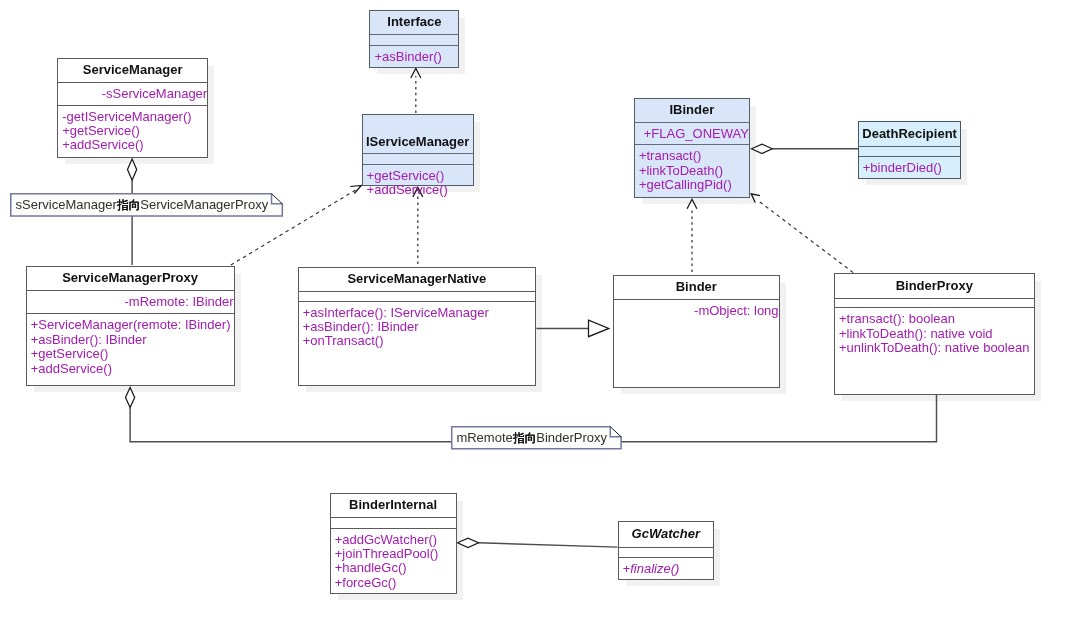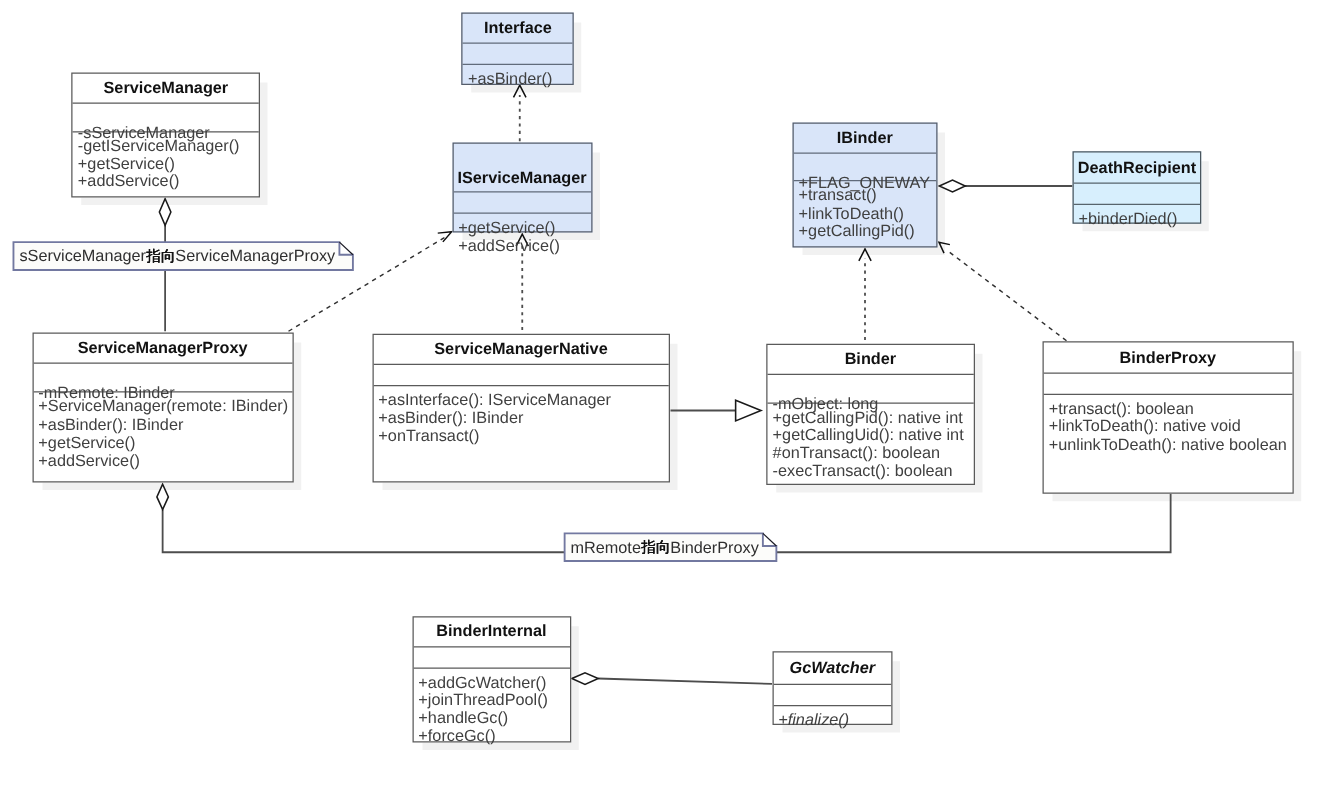--- a/index.html
+++ b/index.html
@@ -11,24 +11,24 @@
   #boxes{position:absolute;left:0;top:0;width:1074px;height:632px;}
   .uml{position:absolute;box-sizing:border-box;border:1.5px solid #5a5a5a;background:#ffffff;}
   .uml::after{content:"";position:absolute;left:7px;top:7px;right:-7px;bottom:-7px;
               background:#f1f1f1;z-index:-1;}
   .uml.blue{background:#d9e5f9;border-color:#555d6b;border-width:1.55px;}
   .uml.cyan{background:#d7effd;border-color:#4a565e;border-width:1.55px;}
   .uml .title{font-weight:bold;font-size:13px;color:#111;text-align:center;
               display:flex;align-items:center;justify-content:center;box-sizing:border-box;
               line-height:1;padding-bottom:1.5px;}
   .uml .sec{box-sizing:border-box;border-top:1.5px solid #5a5a5a;padding-top:4.0px;}
-  .uml .sec.attrs{padding-top:16px;}
+  .uml .sec.attrs{padding-top:4px;text-align:right;}
   .uml.blue .sec{border-top-color:#616b7b;border-top-width:1.6px;}
   .uml.cyan .sec{border-top-color:#57646c;border-top-width:1.6px;}
-  .uml .row{font-size:13px;color:#404040;white-space:nowrap;padding-left:4.1px;line-height:14.4px;}
+  .uml .row{font-size:13px;color:#a21caf;white-space:nowrap;padding-left:4.1px;line-height:14.4px;}
   .note{position:absolute;box-sizing:border-box;}
   .note .txt{position:absolute;left:5.6px;top:50%;transform:translateY(-50%);
              font-size:13px;color:#2f2f2f;white-space:nowrap;letter-spacing:0;}
   .note .txt .cjk{font-size:13px;display:inline-block;transform:scale(0.9,0.92);transform-origin:left center;
                   margin-right:-2.5px;color:#121212;text-shadow:0.25px 0 0 #121212,-0.25px 0 0 #121212;}
 </style>
 </head>
 <body>
 
 <div id="stage">
@@ -135,26 +135,20 @@
     <div class="row">+asInterface(): IServiceManager</div>
     <div class="row">+asBinder(): IBinder</div>
     <div class="row">+onTransact()</div>
   </div>
 </div>
 <div class="uml" style="left:613px;top:274.8px;width:166.6px;height:113.6px;">
   <div class="title" style="height:22.9px;">Binder</div>
   <div class="sec attrs" style="height:22.9px;">
     <div class="row">-mObject: long</div>
   </div>
-  <div class="sec" style="height:67.8px;">
-    <div class="row">+getCallingPid(): native int</div>
-    <div class="row">+getCallingUid(): native int</div>
-    <div class="row">#onTransact(): boolean</div>
-    <div class="row">-execTransact(): boolean</div>
-  </div>
 </div>
 <div class="uml" style="left:833.9px;top:273.4px;width:200.8px;height:121.4px;">
   <div class="title" style="height:23.4px;">BinderProxy</div>
   <div class="sec attrs" style="height:9.4px;">
   </div>
   <div class="sec" style="height:88.6px;">
     <div class="row">+transact(): boolean</div>
     <div class="row">+linkToDeath(): native void</div>
     <div class="row">+unlinkToDeath(): native boolean</div>
   </div>

